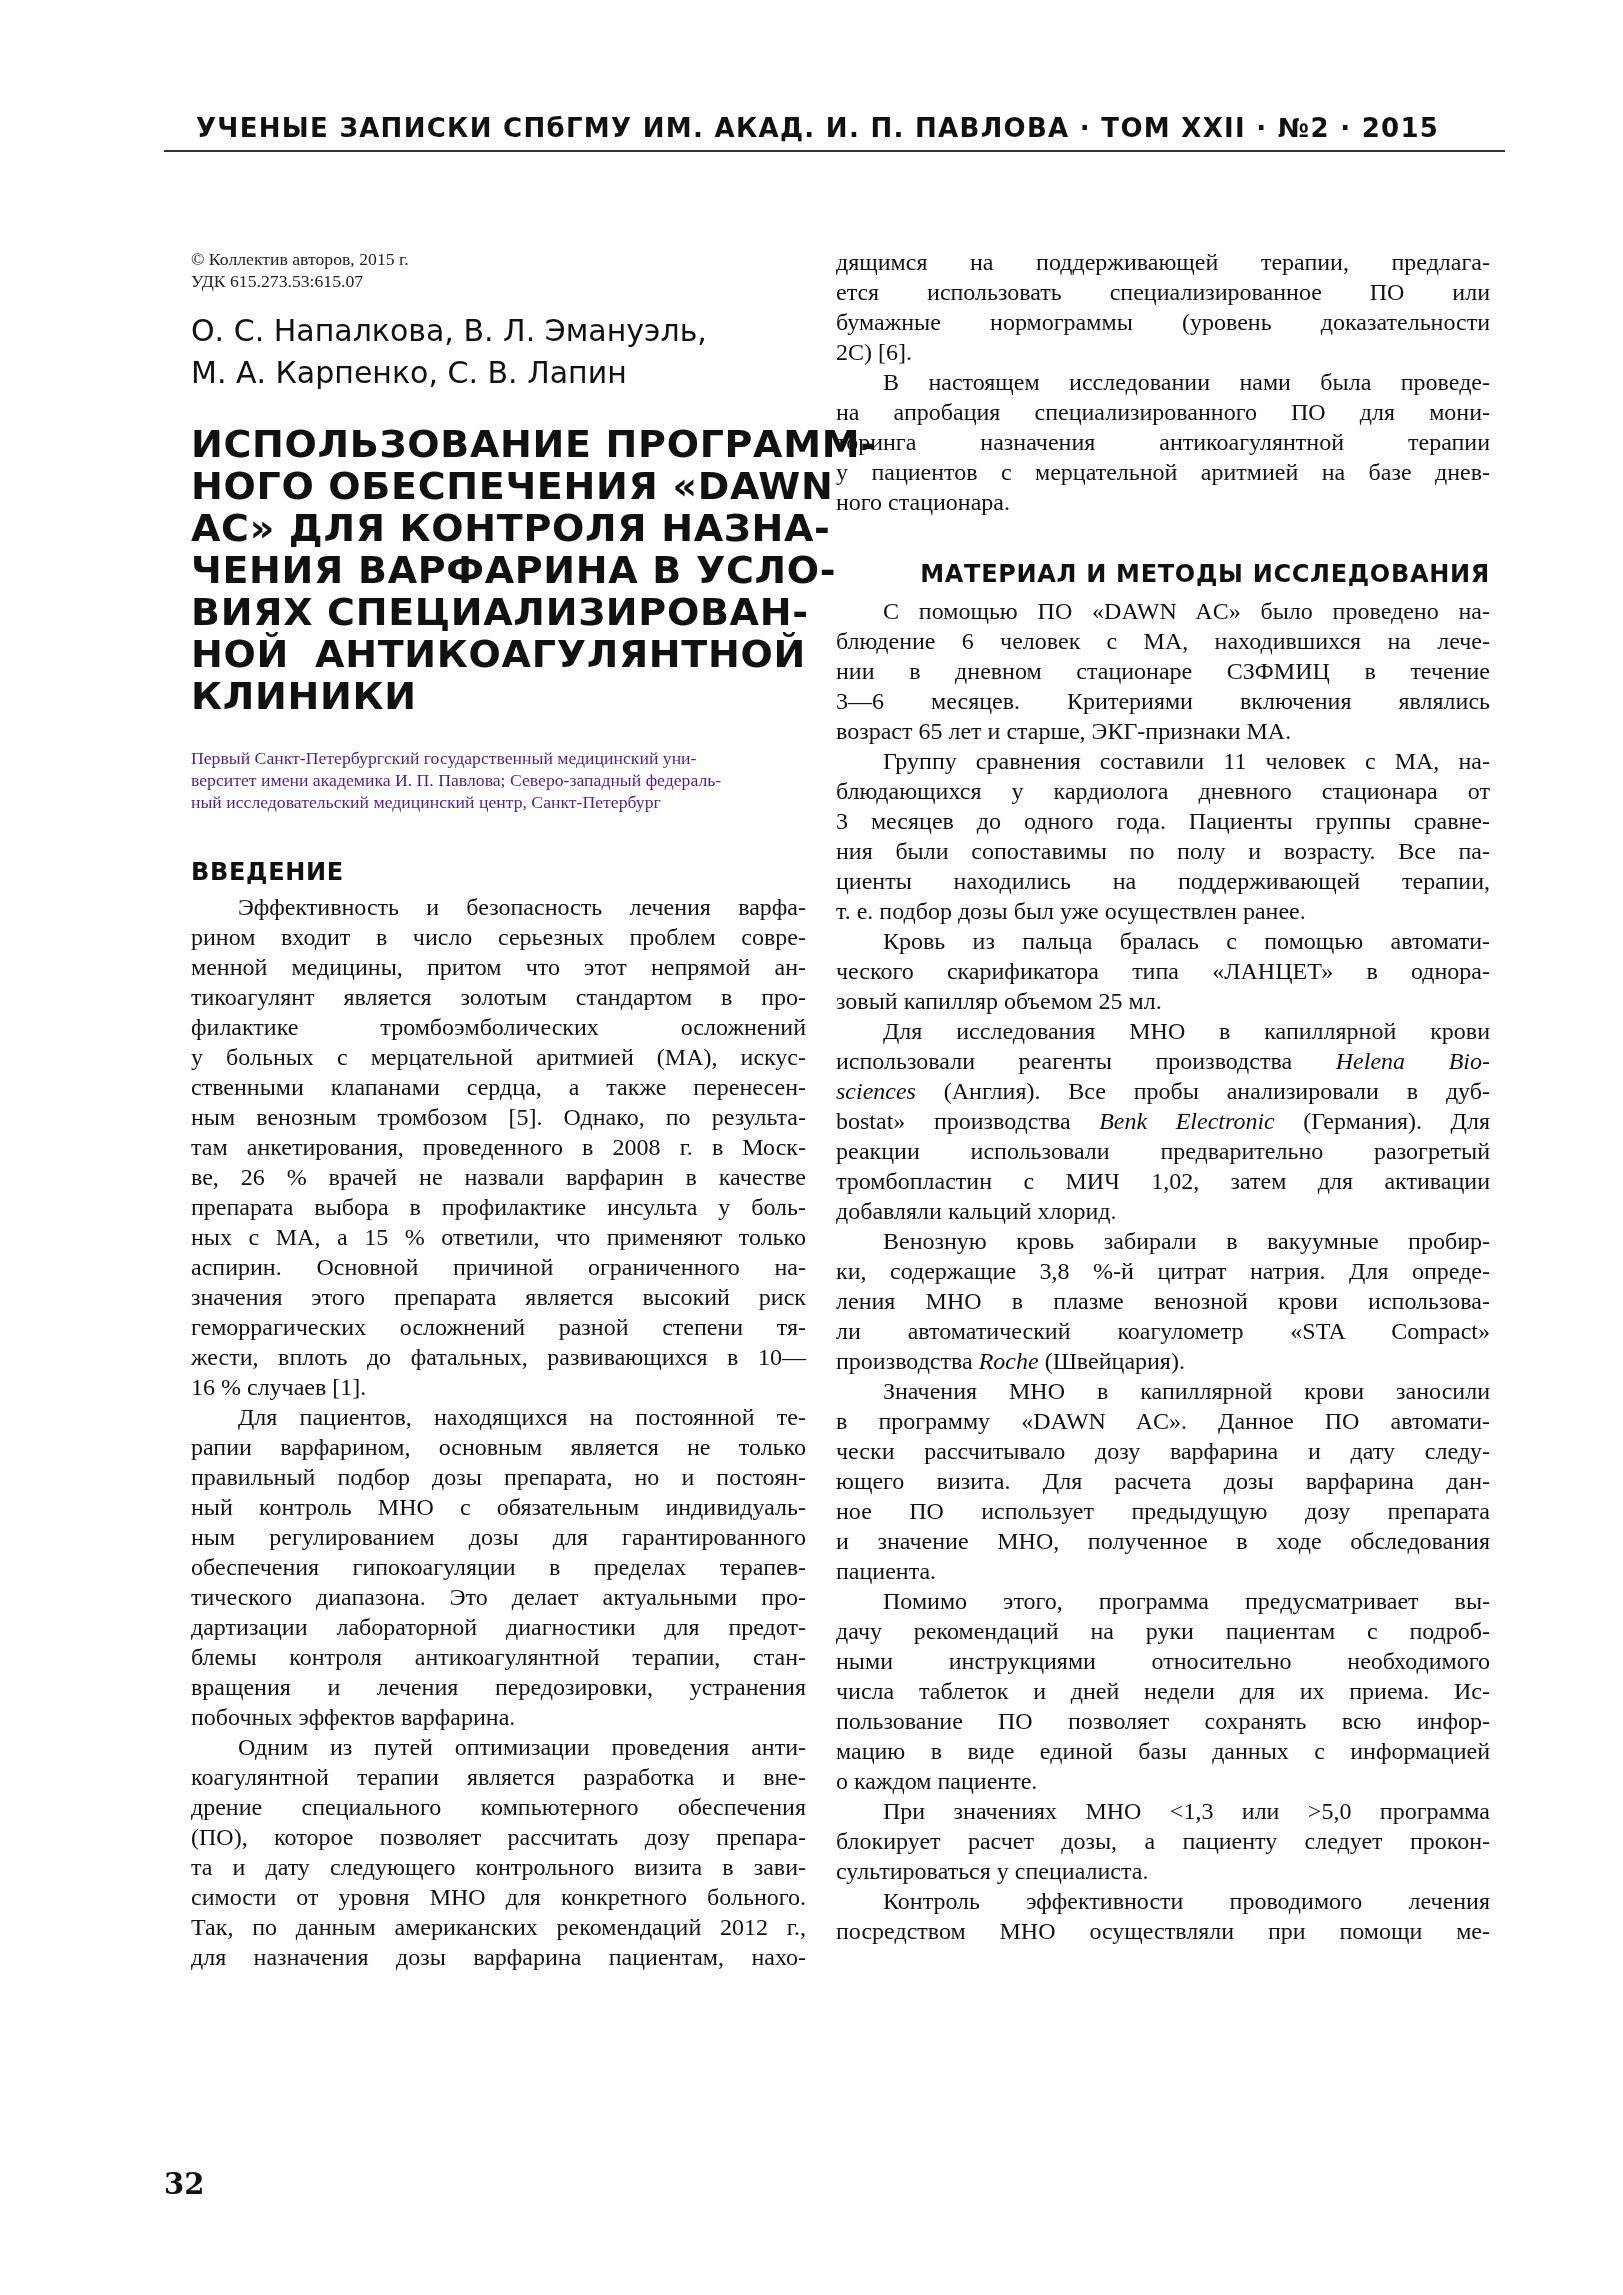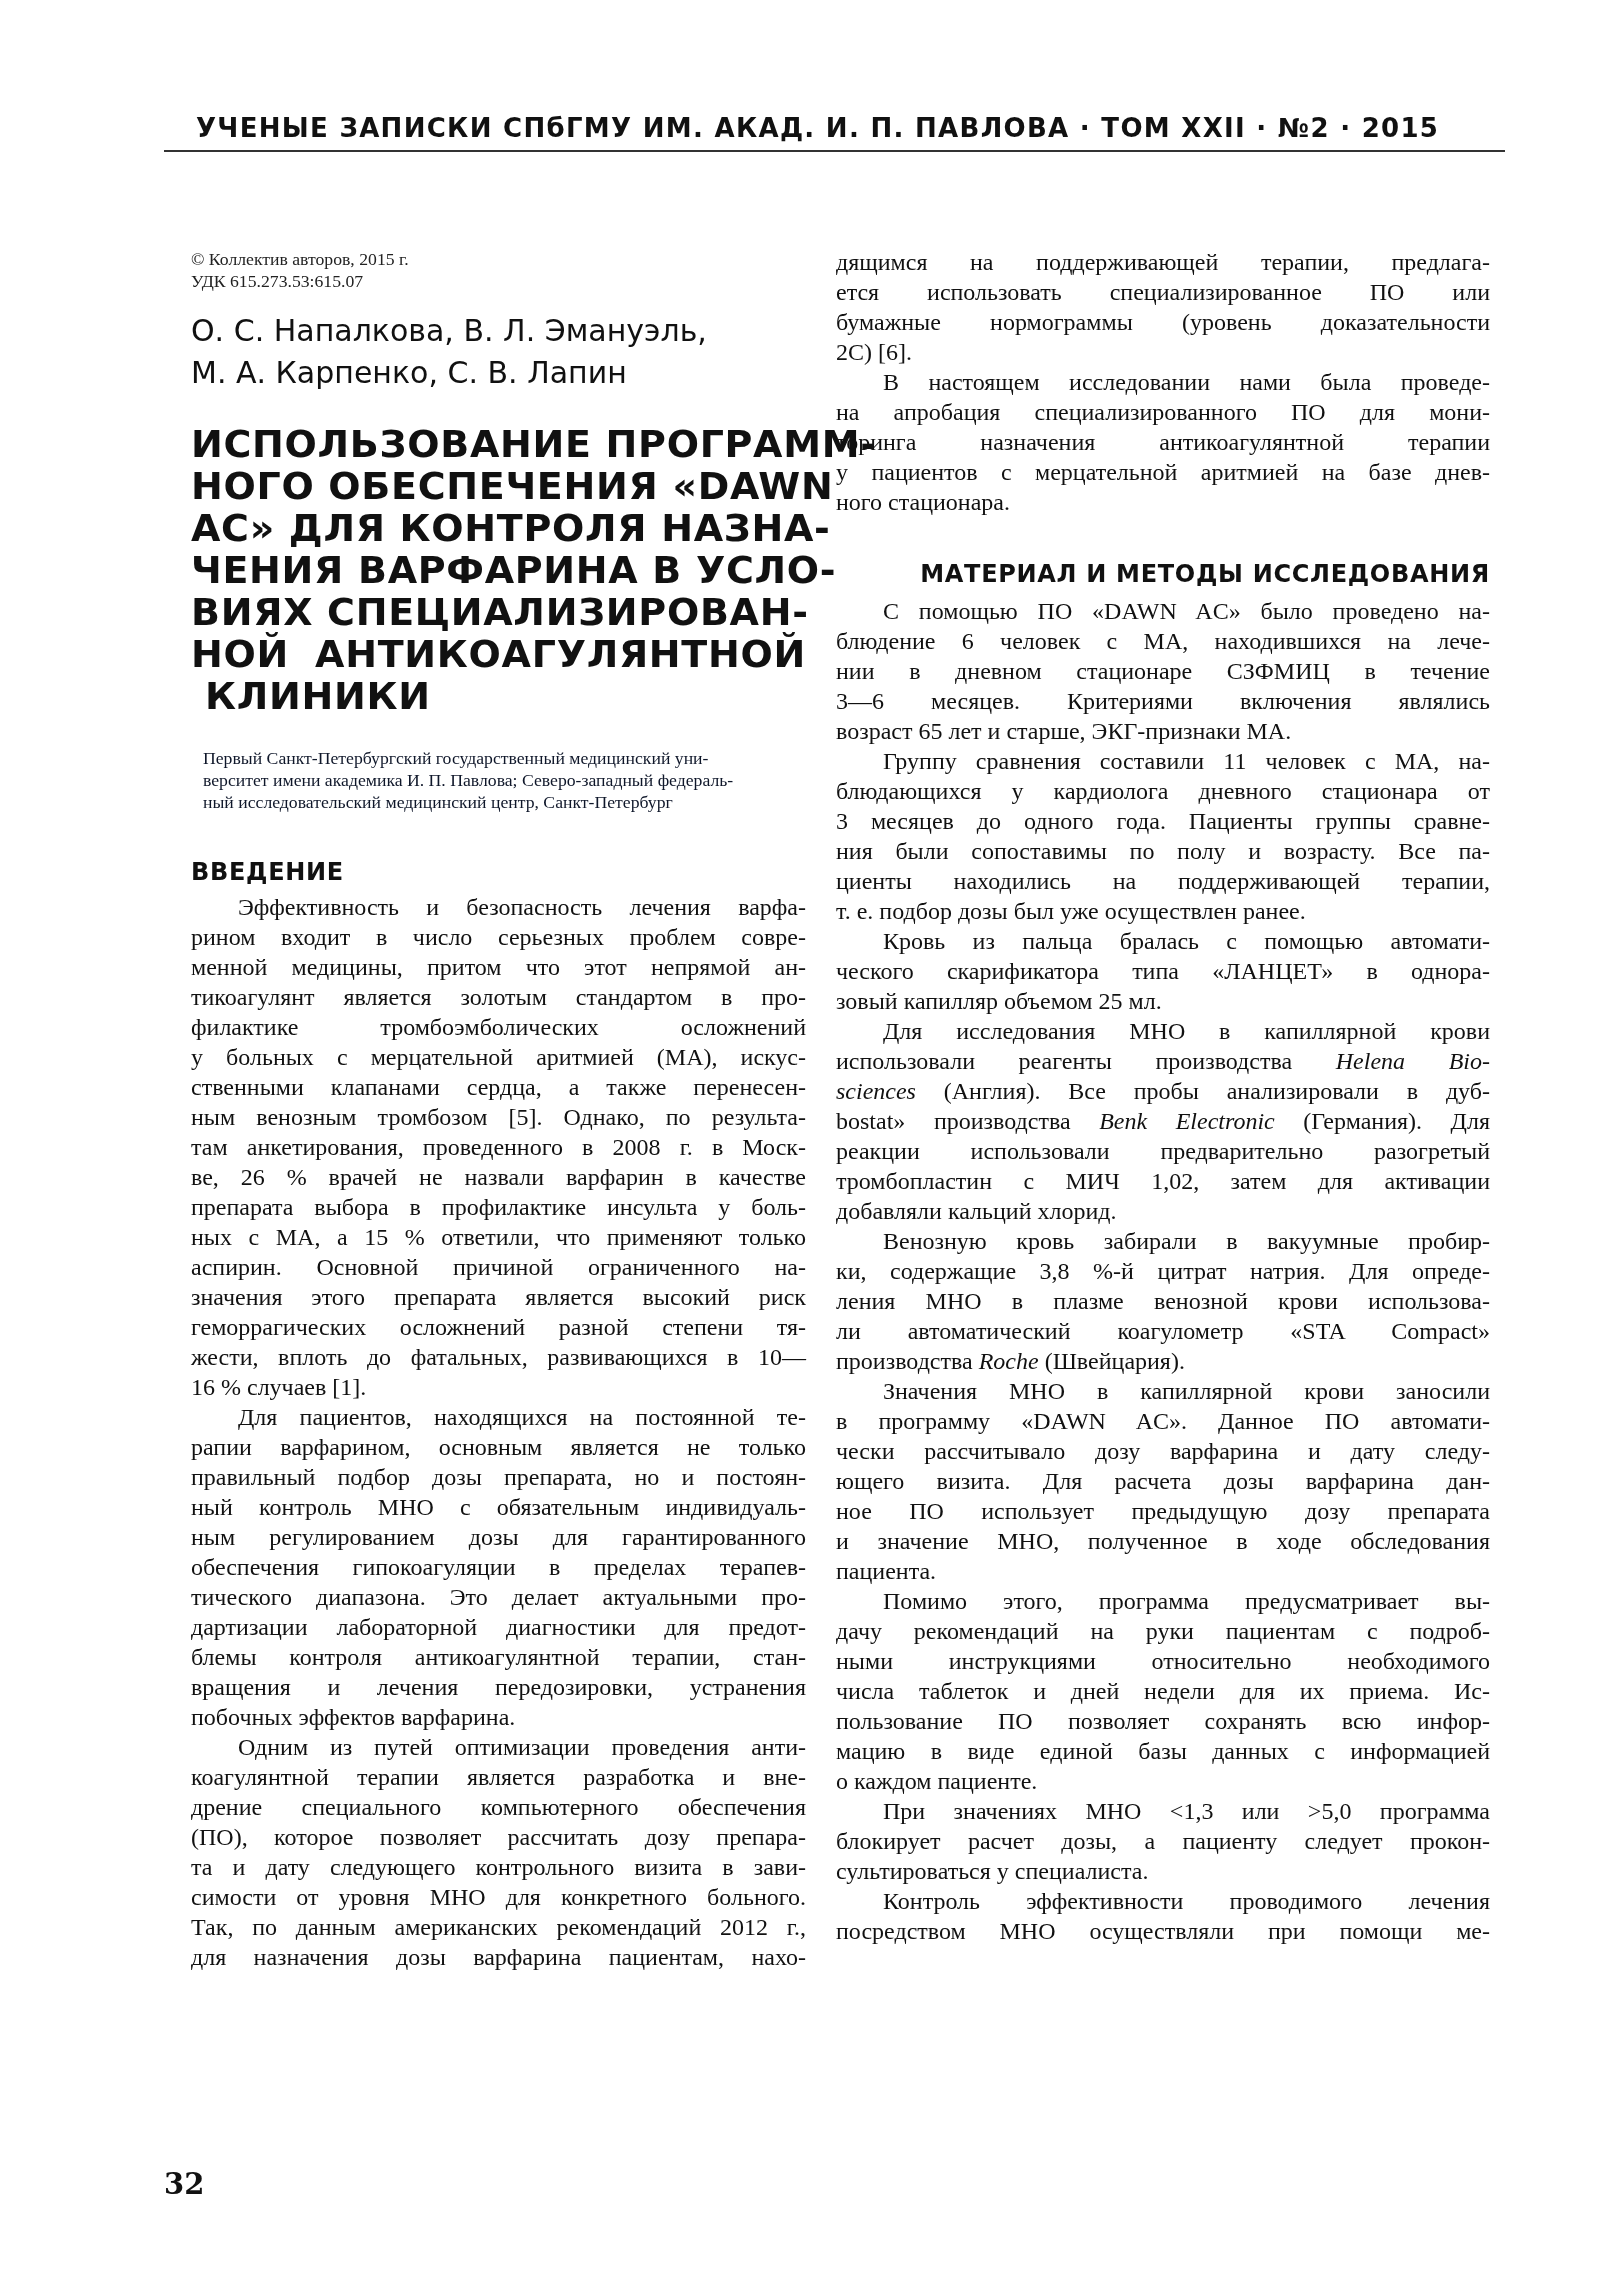--- a/index.html
+++ b/index.html
@@ -21,24 +21,24 @@
   .authors {
     margin-top: 18.3px;
     font-family: "DejaVu Sans", sans-serif; font-size: 30px; line-height: 42px; color: #111;
   }
   .title {
     margin-top: 29px;
     font-family: "DejaVu Sans", sans-serif; font-weight: bold;
     font-size: 38px; line-height: 42px; color: #111; letter-spacing: 0.7px;
   }
   .title .tl { display: block; text-align: justify; text-align-last: justify; white-space: nowrap; }
-  .title .tl.last { text-align-last: left; margin-left: 14px; }
+  .title .tl.last { text-align-last: left; }
   .affil {
     margin-top: 31px;
-    font-family: "Liberation Serif", serif; font-size: 17.7px; line-height: 21.6px; color: #0f172a; margin-left: 12px;
+    font-family: "Liberation Serif", serif; font-size: 17.7px; line-height: 21.6px; color: #4c1d95;
   }
   .section-head {
     font-family: "DejaVu Sans", sans-serif; font-weight: bold; font-size: 24px; color: #111;
     letter-spacing: 0.7px;
   }
   .left-intro-head { margin-top: 40px; height: 39px; line-height: 39px; }
   .right-methods-head { margin-top: 35px; height: 44px; line-height: 44px; text-align: right; }
   .body-text {
     font-family: "Liberation Serif", serif; font-size: 24px; line-height: 30px; color: #111;
   }

